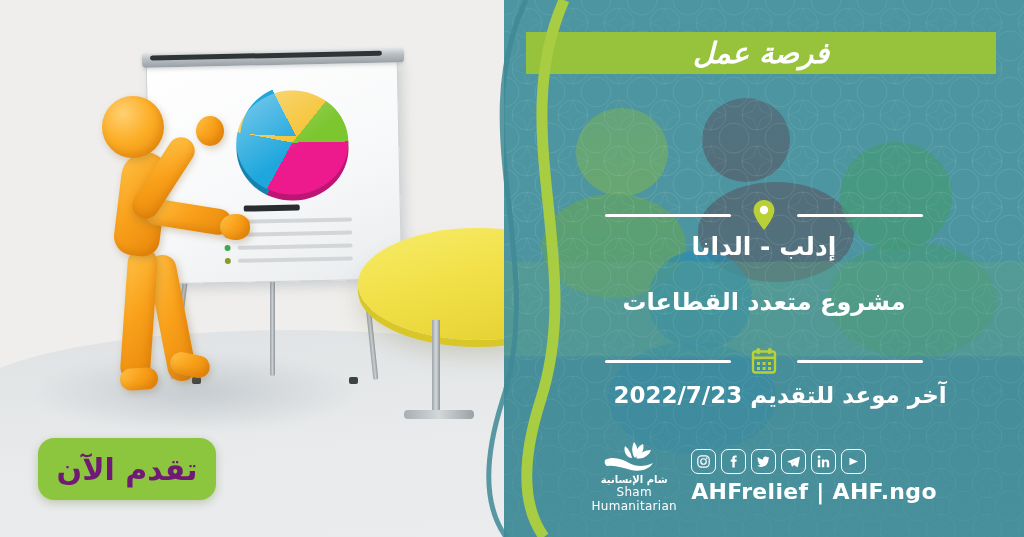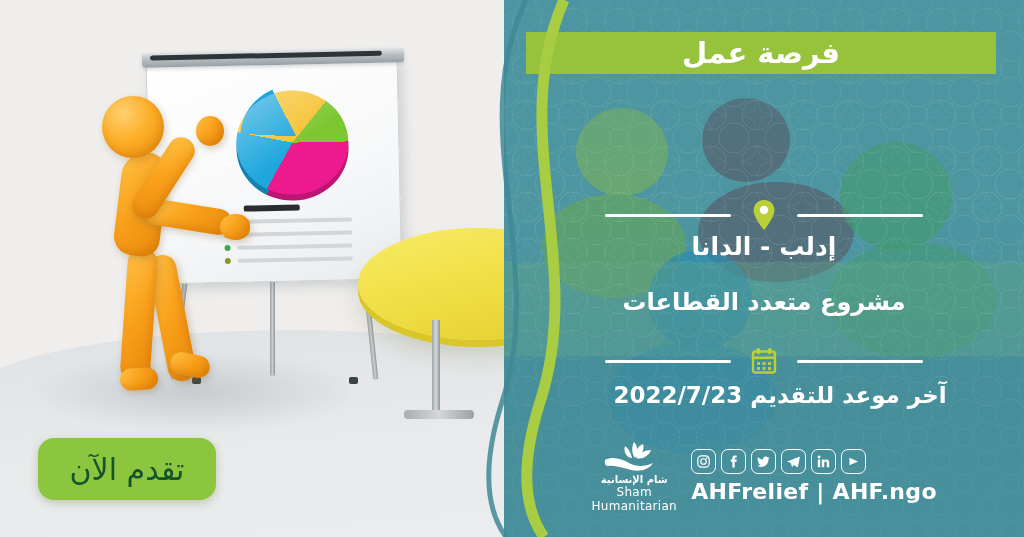--- a/index.html
+++ b/index.html
@@ -229,20 +229,21 @@
     position: absolute; left: 22px; top: 32px;
     width: 470px; height: 42px;
     background: #96c23c;
     display: flex; align-items: center; justify-content: center;
   }
   .ribbon-text {
     color: #ffffff;
     font-size: 29px;
     font-weight: bold;
     letter-spacing: .5px;
+    font-style: italic;
   }
 
   .job-title {
     position: absolute; left: 0; top: 104px; width: 520px;
     color: #ffffff;
     font-size: 37px;
     font-weight: bold;
   }
 
   .row-sep {
@@ -281,21 +282,21 @@
   
   .apply-btn {
     position: absolute; left: 38px; top: 438px;
     width: 178px; height: 62px;
     background: #8cc63f;
     border-radius: 16px;
     display: flex; align-items: center; justify-content: center;
     box-shadow: 0 3px 8px rgba(90,120,40,.3);
     cursor: pointer;
   }
-  .apply-text { color: #14532d; font-size: 30px; font-weight: normal; text-align: center; }
+  .apply-text { color: #701a75; font-size: 30px; font-weight: bold; text-align: center; }
 </style>
 </head>
 <body>
 
 <div id="poster">
 
   <div class="left-panel">
     <div class="floor"></div>
     <div class="floor-shadow"></div>
 

